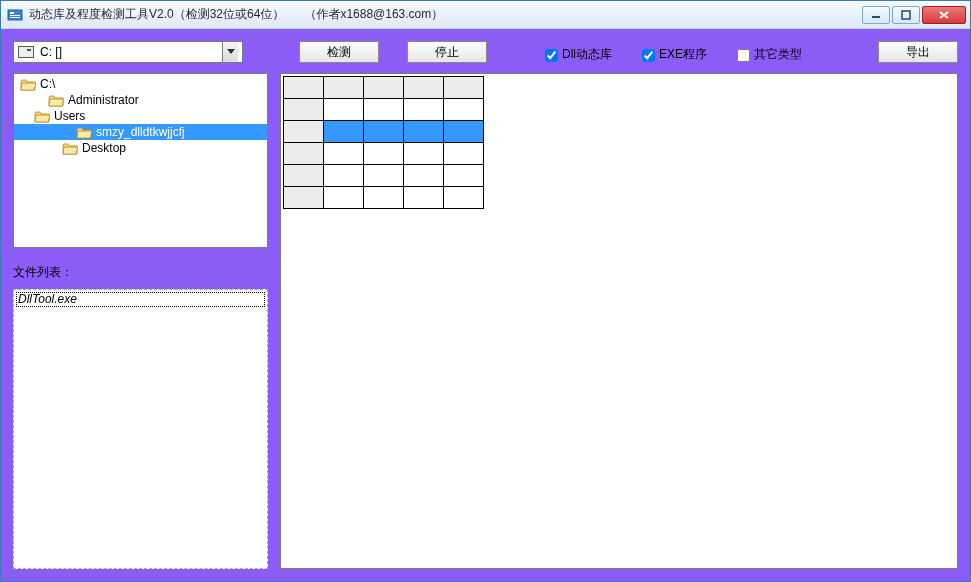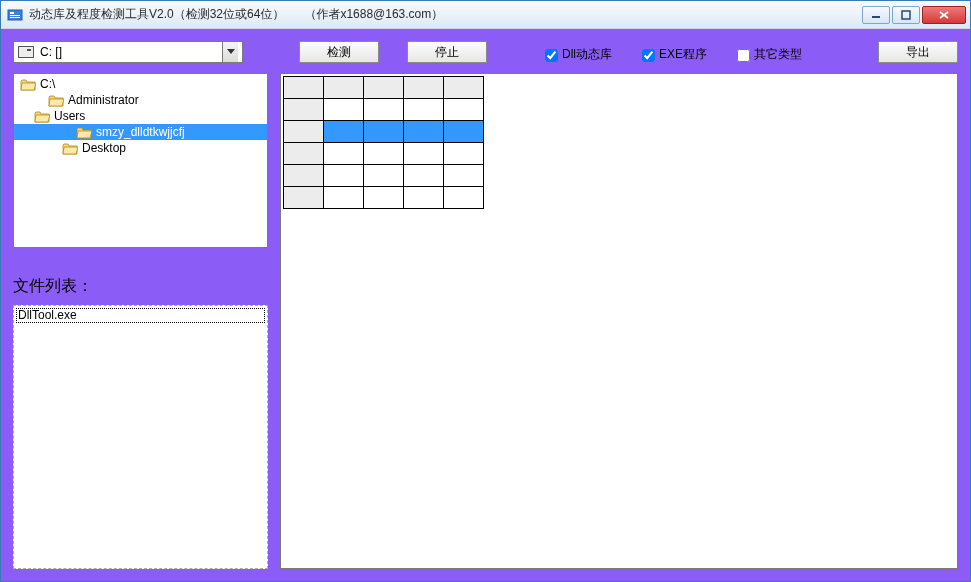--- a/index.html
+++ b/index.html
@@ -156,35 +156,36 @@
 .tree-node .folder-icon {
   width: 16px; height: 13px;
   margin-right: 4px;
   flex-shrink:0;
 }
 .tree-node.selected {
   background: #3399ff;
   color: #fff;
 }
 .filelist-label {
-  font-size:16px;
-  margin-top: 20px;
+  font-size:12px;
+  margin-top: 8px;
 }
 .filelist-panel {
   flex:1;
   min-height:0;
   padding: 2px 2px;
   border-style: dashed;
   border-color: #aaa;
   overflow:auto;
 }
 .filelist-item {
   height: 15px;
   padding: 0 2px;
   cursor: pointer;
+  font-style: italic;
 }
 .filelist-item.selected-dotted {
   outline: 1px dotted #000;
   outline-offset: -1px;
 }
 .rightcol {
   flex:1;
   border: 1px solid #7a7a7a;
   background:#fff;
   position: relative;

